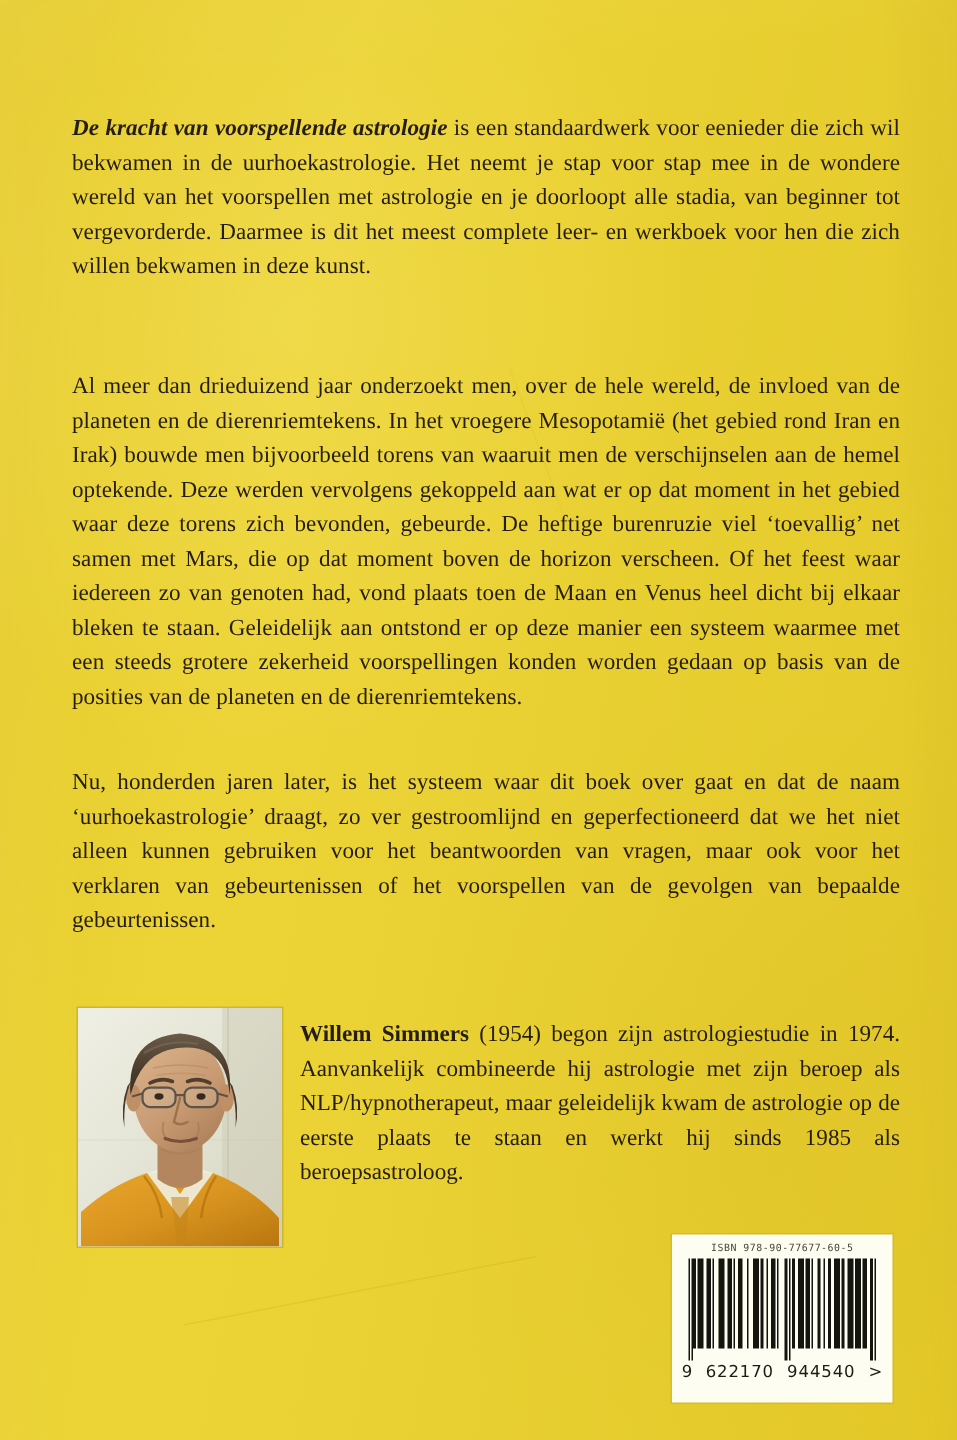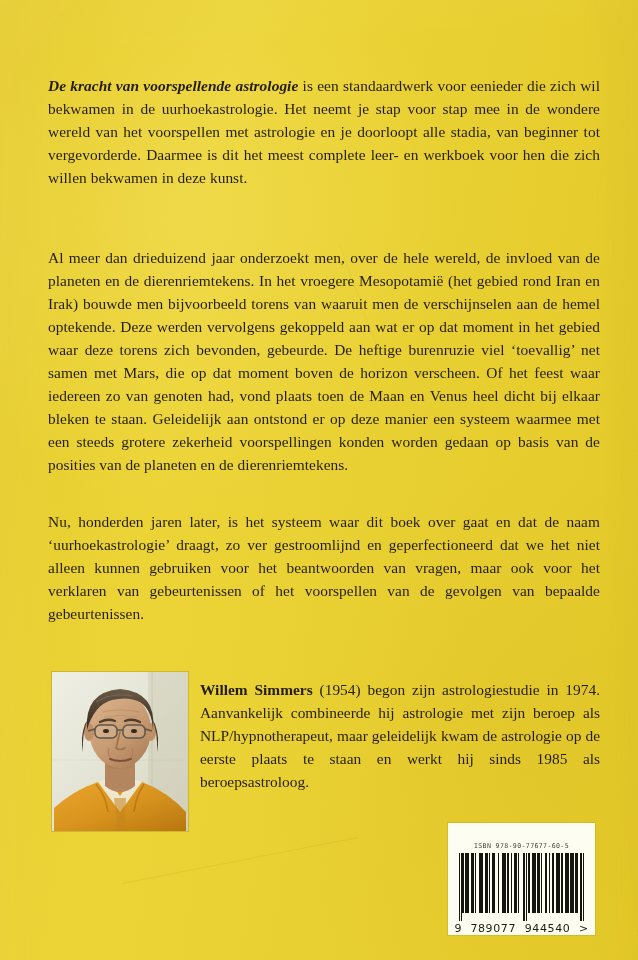--- a/index.html
+++ b/index.html
@@ -97,21 +97,20 @@
     top: 823px;
     width: 147px;
     height: 112px;
     background: #fdfdf2;
     box-shadow: 0 0 0 1px rgba(150,125,30,0.18);
     display: flex;
     flex-direction: column;
     align-items: center;
     padding-top: 5px;
     box-sizing: border-box;
-    justify-content: flex-end;
   }
   .isbn-line {
     font-family: "DejaVu Sans Mono", "Liberation Mono", monospace;
     font-size: 6.6px;
     color: #4a4535;
     letter-spacing: 0.35px;
     white-space: nowrap;
     margin-bottom: 3px;
   }
   .bars {
@@ -289,18 +288,18 @@
         <span style="flex: 3 0 0px; background: rgb(21, 21, 15); height: 88%;"></span>
         <span style="flex: 1 0 0px; background: transparent; height: 88%;"></span>
         <span style="flex: 2 0 0px; background: rgb(21, 21, 15); height: 88%;"></span>
         <span style="flex: 2 0 0px; background: transparent; height: 88%;"></span>
         <span style="flex: 1 0 0px; background: rgb(21, 21, 15); height: 100%;"></span>
         <span style="flex: 1 0 0px; background: transparent; height: 100%;"></span>
         <span style="flex: 1 0 0px; background: rgb(21, 21, 15); height: 100%;"></span>
       </div>
     <div class="human-digits">
       <span>9</span>
-      <span class="grp">789077</span>
+      <span class="grp">622170</span>
       <span class="grp">944540</span>
       <span>&gt;</span>
     </div>
   </div>
 </div>
 
 </body></html>

